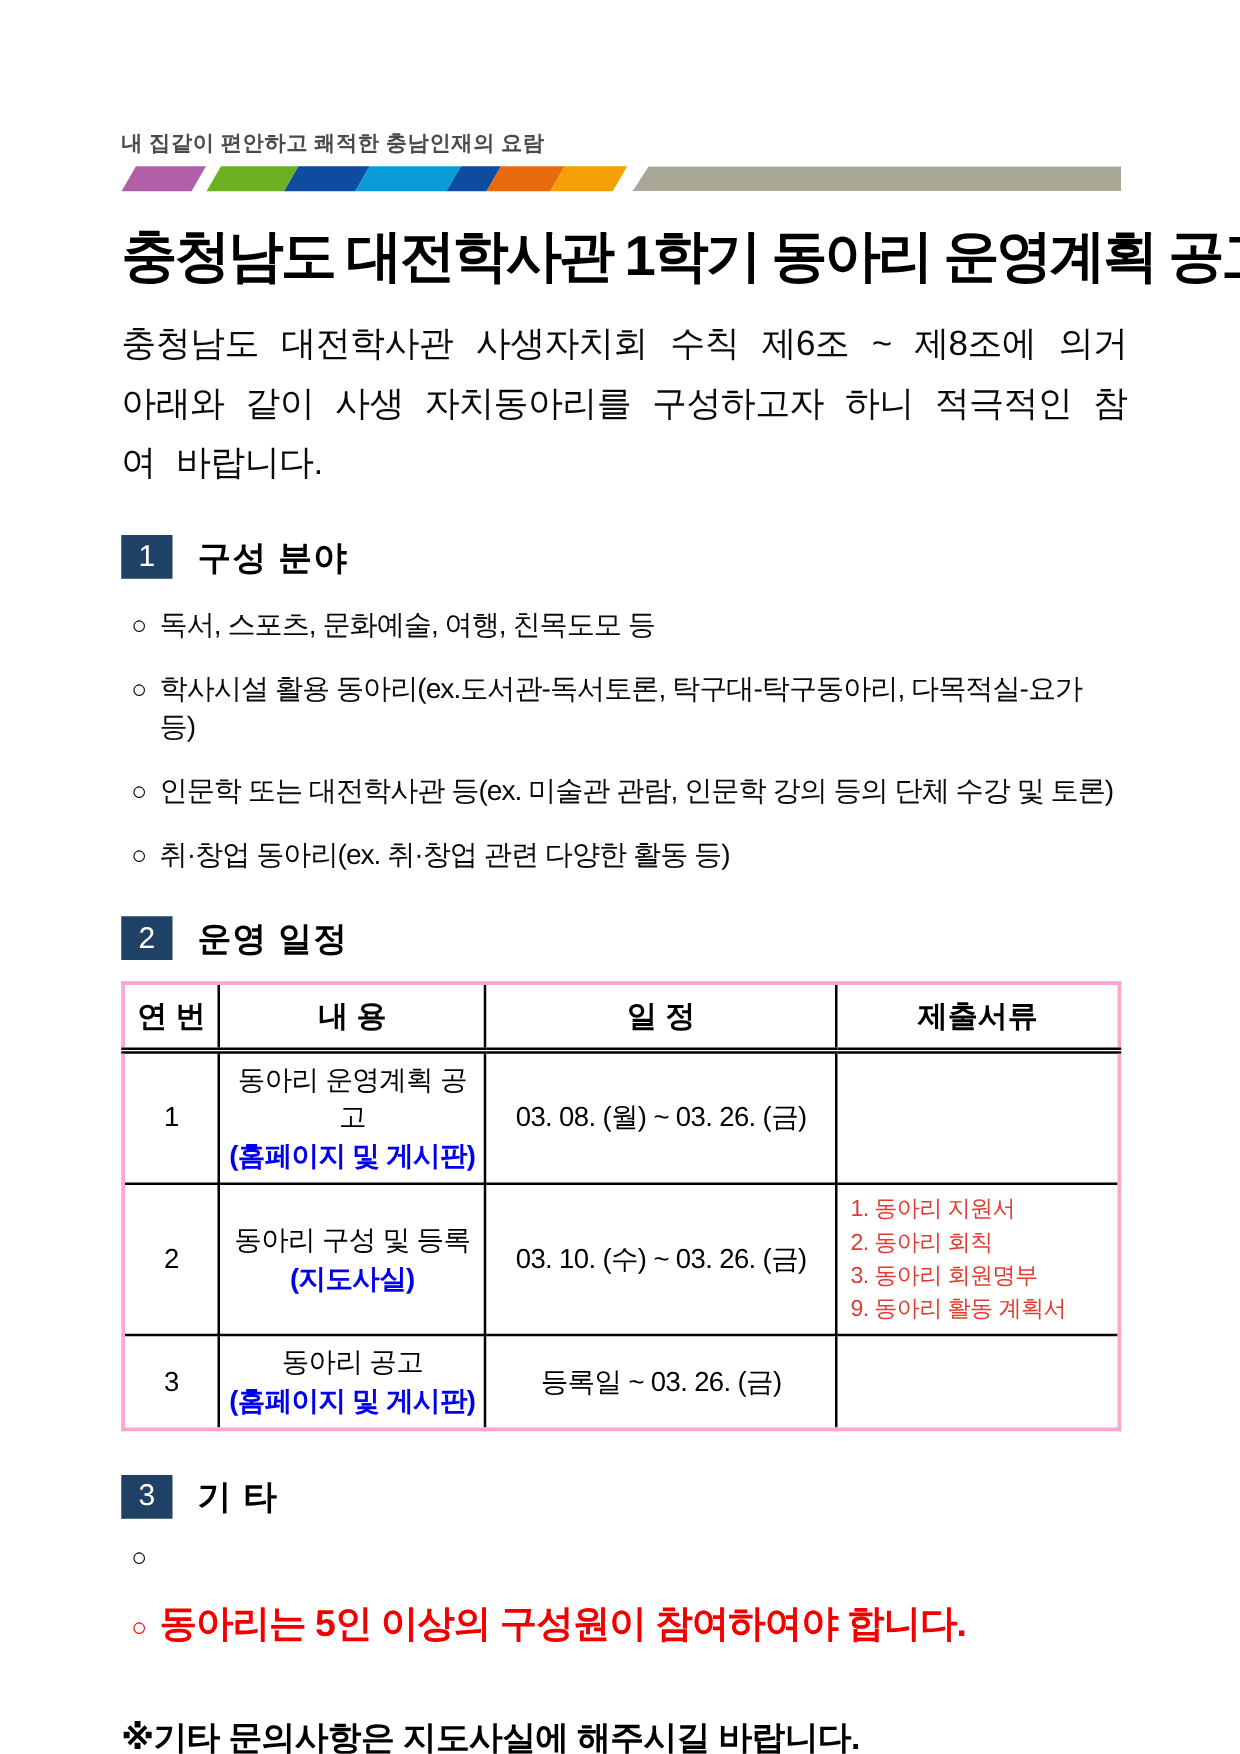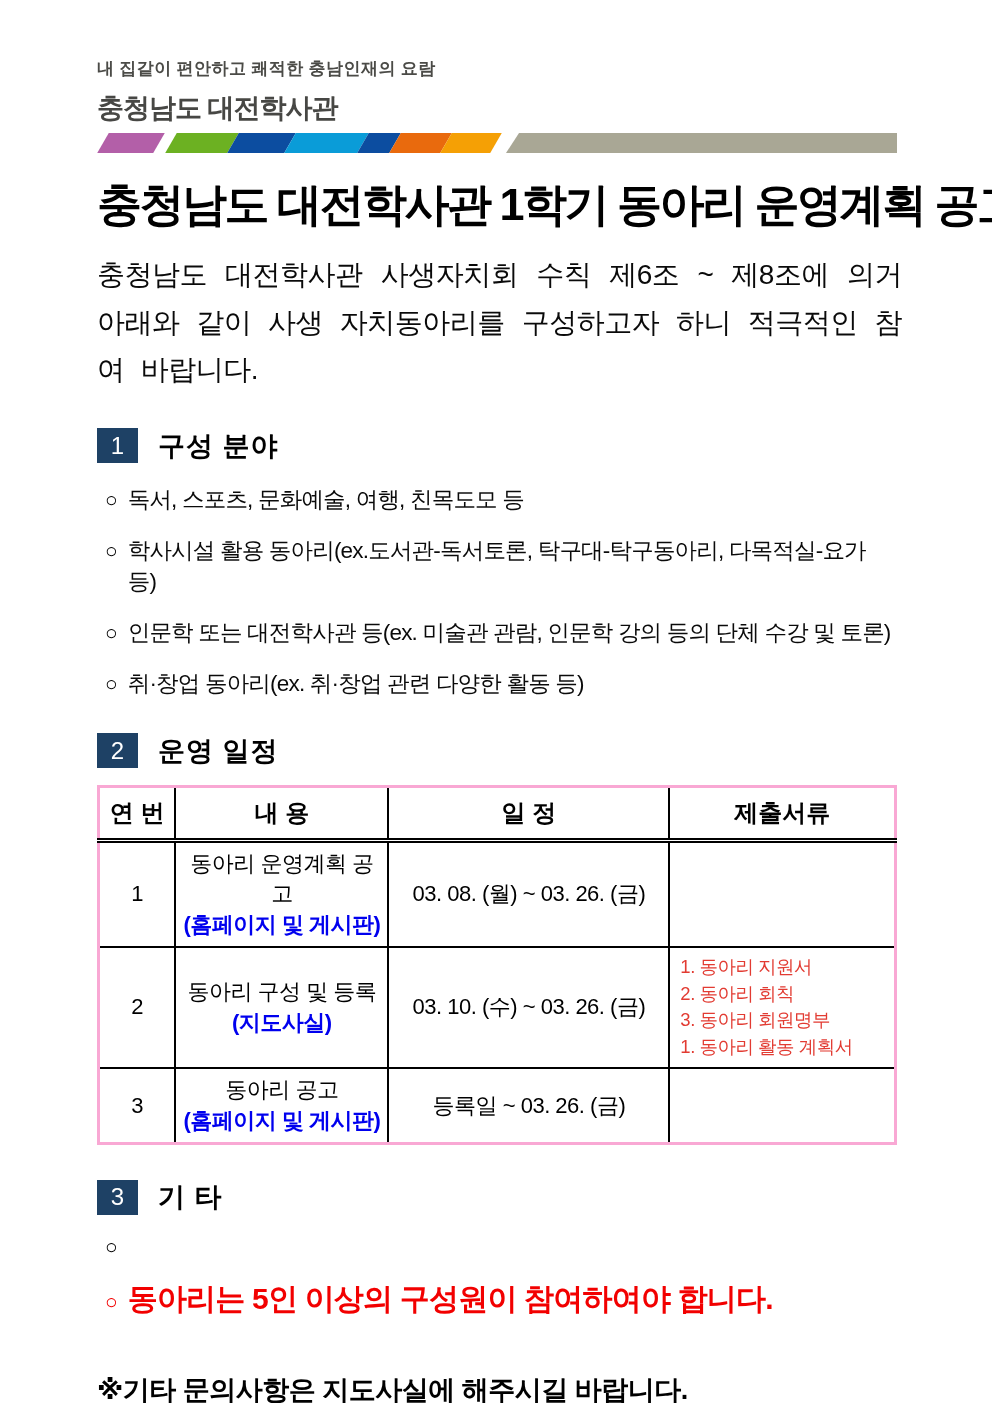--- a/index.html
+++ b/index.html
@@ -93,21 +93,20 @@
     margin-top: 52px; font-size: 27px; font-weight: 800; letter-spacing: -0.5px;
   }
 </style>
 </head>
 <body>
 
 <div class="page">
 
   <div class="tagline-row">
     <span class="tagline">내 집같이 편안하고 쾌적한 충남인재의 요람</span>
-    <span class="brand">충청남도 대전학사관</span>
   </div>
   <div class="stripe">
     <div class="seg seg-purple" style="background-color: rgb(179, 95, 168);"></div>
     <div class="seg seg-green" style="background-color: rgb(108, 177, 34);"></div>
     <div class="seg seg-dkblue" style="background-color: rgb(12, 77, 160);"></div>
     <div class="seg seg-ltblue" style="background-color: rgb(10, 156, 216);"></div>
     <div class="seg seg-dkblue2" style="background-color: rgb(12, 77, 160);"></div>
     <div class="seg seg-orange1" style="background-color: rgb(233, 106, 13);"></div>
     <div class="seg seg-orange2" style="background-color: rgb(245, 160, 5);"></div>
     <div class="seg seg-gray" style="background-color: rgb(169, 167, 149);"></div>
@@ -169,21 +168,21 @@
           <td>2</td>
           <td>
             <div>동아리 구성 및 등록</div>
             <div class="cell-sub" style="color: rgb(0, 0, 238);">(지도사실)</div>
           </td>
           <td>03. 10. (수) ~ 03. 26. (금)</td>
           <td class="docs-cell">
             <div class="doc-line" style="color: rgb(226, 59, 50);">1. 동아리 지원서</div>
             <div class="doc-line" style="color: rgb(226, 59, 50);">2. 동아리 회칙</div>
             <div class="doc-line" style="color: rgb(226, 59, 50);">3. 동아리 회원명부</div>
-            <div class="doc-line" style="color: rgb(226, 59, 50);">1. 동아리 활동 계획서</div>
+            <div class="doc-line" style="color: rgb(226, 59, 50);">9. 동아리 활동 계획서</div>
           </td>
         </tr>
         <tr class="row-3">
           <td>3</td>
           <td>
             <div>동아리 공고</div>
             <div class="cell-sub" style="color: rgb(0, 0, 238);">(홈페이지 및 게시판)</div>
           </td>
           <td>등록일 ~ 03. 26. (금)</td>
           <td class="docs-cell"></td>

